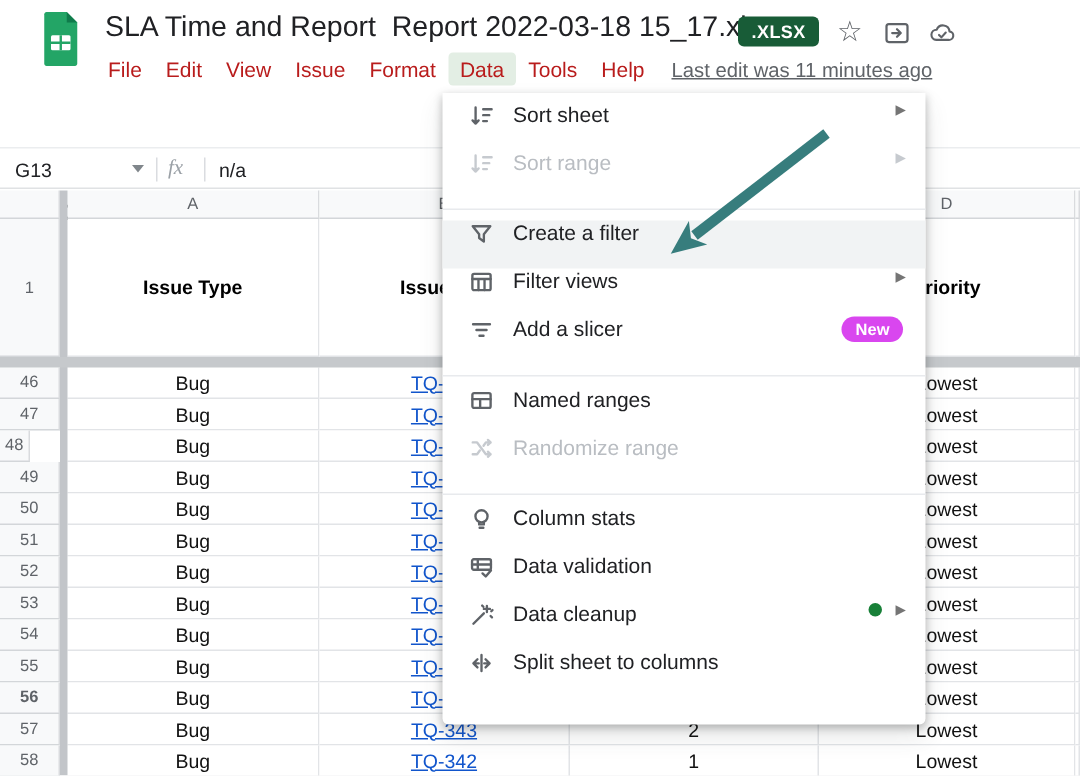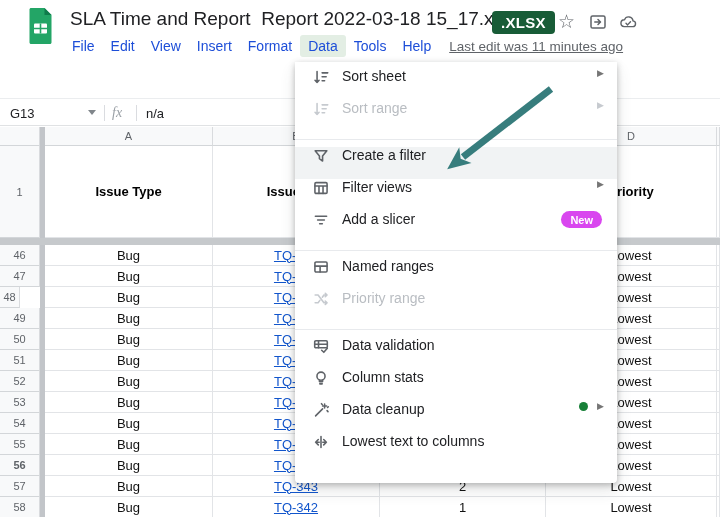--- a/index.html
+++ b/index.html
@@ -5,27 +5,27 @@
   html,body{margin:0;padding:0;}
   body{width:720px;height:517px;overflow:hidden;position:relative;background:#fff;
        font-family:"Liberation Sans",sans-serif;color:#202124;}
   .abs{position:absolute;}
   svg{display:block;}
 
   
   .titlebar{position:absolute;left:0;top:0;width:720px;height:60px;background:#fff;}
   .doc-title{position:absolute;left:70px;top:8px;font-size:19px;color:#202124;white-space:pre;}
   .file-badge{position:absolute;left:492px;top:11px;background:#185c37;color:#fff;
-      font-size:15px;font-weight:bold;padding:3px 9px;border-radius:4px;letter-spacing:.3px;}
+      font-size:12px;font-weight:bold;padding:3px 9px;border-radius:4px;letter-spacing:.3px;}
   .tb-ico{position:absolute;top:12px;color:#5f6368;}
   .star{left:558px;font-size:19px;line-height:19px;}
 
   
   .menubar{position:absolute;left:64px;top:34px;height:24px;display:flex;align-items:center;font-size:14px;}
-  .mb-item{padding:3px 8px;border-radius:3px;cursor:default;color:#1d4ed8;}
+  .mb-item{padding:3px 8px;border-radius:3px;cursor:default;color:#b91c1c;}
   .mb-item.active{background:#e3eee4;}
   .last-edit{margin-left:10px;color:#5f6368;text-decoration:underline;font-size:13.5px;}
 
   
   .toolbar{position:absolute;left:0;top:60px;width:720px;height:38px;background:#fff;}
   .ticon{position:absolute;top:69px;width:20px;height:20px;color:#55585c;}
   .vdiv{position:absolute;top:69px;width:1px;height:20px;background:#dadce0;}
   .ttext{position:absolute;top:72px;font-size:13px;color:#444746;}
   .caret{position:absolute;width:0;height:0;border-left:4px solid transparent;
       border-right:4px solid transparent;border-top:5px solid #5f6368;}
@@ -99,21 +99,21 @@
     <svg width="19" height="18" viewBox="0 0 19 18" fill="none" stroke="currentColor" stroke-width="1.4" stroke-linecap="round" stroke-linejoin="round">
       <path d="M5.2 13.6a3.4 3.4 0 0 1 .3-6.8 4.4 4.4 0 0 1 8.5 1.1 2.8 2.8 0 0 1-.7 5.7z"></path>
       <path d="M7 10.3l1.6 1.6 2.9-3.2"></path>
     </svg>
   </span>
   <div class="menubar">
     <span id="menubar-items" style="display:flex;">
         <span class="mb-item">File</span>
         <span class="mb-item">Edit</span>
         <span class="mb-item">View</span>
-        <span class="mb-item">Insert</span>
+        <span class="mb-item">Issue</span>
         <span class="mb-item">Format</span>
         <span class="mb-item active">Data</span>
         <span class="mb-item">Tools</span>
         <span class="mb-item">Help</span>
       </span>
     <span class="last-edit">Last edit was 11 minutes ago</span>
   </div>
 </div>
 
 <div class="toolbar">
@@ -332,63 +332,63 @@
       </span>
       <span class="mi-label">Named ranges</span>
       <span class="mi-trail"></span>
     </div>
     <div class="mi disabled">
       <span class="mi-icon">
         <svg width="18" height="18" viewBox="0 0 16 16" fill="none" stroke="currentColor" stroke-width="1.4" stroke-linecap="round" stroke-linejoin="round">
           <path d="M2.8 4.4h2.6l5.2 7h2.8M2.8 11.4h2.6l1.6-2.2M9.2 6.4l1.4-2h2.8M11.8 2.9l1.6 1.5-1.6 1.5M11.8 9.9l1.6 1.5-1.6 1.5"></path>
         </svg>
       </span>
-      <span class="mi-label">Priority range</span>
+      <span class="mi-label">Randomize range</span>
       <span class="mi-trail"></span>
     </div>
     <div class="mdiv"></div>
+    <div class="mi">
+      <span class="mi-icon">
+        <svg width="18" height="18" viewBox="0 0 16 16" fill="none" stroke="currentColor" stroke-width="1.4" stroke-linecap="round" stroke-linejoin="round">
+          <circle cx="8" cy="6.4" r="3.6"></circle>
+          <path d="M6.6 9.7v1.5h2.8V9.7M6.9 13.2h2.2"></path>
+        </svg>
+      </span>
+      <span class="mi-label">Column stats</span>
+      <span class="mi-trail"></span>
+    </div>
     <div class="mi">
       <span class="mi-icon">
         <svg width="18" height="18" viewBox="0 0 16 16" fill="none" stroke="currentColor" stroke-width="1.4" stroke-linecap="round" stroke-linejoin="round">
           <rect x="2.4" y="3.4" width="11.2" height="6.2" rx="1"></rect>
           <path d="M2.4 6.5h11.2M5.8 3.4v6.2M8.6 11.8l1.9 1.8 3.1-3.6"></path>
         </svg>
       </span>
       <span class="mi-label">Data validation</span>
       <span class="mi-trail"></span>
     </div>
     <div class="mi">
       <span class="mi-icon">
         <svg width="18" height="18" viewBox="0 0 16 16" fill="none" stroke="currentColor" stroke-width="1.4" stroke-linecap="round" stroke-linejoin="round">
-          <circle cx="8" cy="6.4" r="3.6"></circle>
-          <path d="M6.6 9.7v1.5h2.8V9.7M6.9 13.2h2.2"></path>
-        </svg>
-      </span>
-      <span class="mi-label">Column stats</span>
-      <span class="mi-trail"></span>
-    </div>
-    <div class="mi">
-      <span class="mi-icon">
-        <svg width="18" height="18" viewBox="0 0 16 16" fill="none" stroke="currentColor" stroke-width="1.4" stroke-linecap="round" stroke-linejoin="round">
           <path d="M3.2 13.2l6.2-6.2M11.2 2.6v3.6M9.4 4.4h3.6M13.4 8.6l.8.8M13.8 5.8l.7-.7M8.4 2.4l.7.7"></path>
         </svg>
       </span>
       <span class="mi-label">Data cleanup</span>
       <span class="mi-trail">
         <span class="greendot"></span>
         <span class="subarrow">▶</span>
       </span>
     </div>
     <div class="mi">
       <span class="mi-icon">
         <svg width="18" height="18" viewBox="0 0 16 16" fill="none" stroke="currentColor" stroke-width="1.4" stroke-linecap="round" stroke-linejoin="round">
           <path d="M8 3.2v9.6M5.6 5.8L3.2 8.2l2.4 2.4M3.2 8.2h3.2M10.4 5.8l2.4 2.4-2.4 2.4M12.8 8.2H9.6"></path>
         </svg>
       </span>
-      <span class="mi-label">Lowest text to columns</span>
+      <span class="mi-label">Split sheet to columns</span>
       <span class="mi-trail"></span>
     </div>
   </div>
 
 <svg class="annot" width="720" height="517">
   <defs>
     <marker id="ah" markerUnits="userSpaceOnUse" markerWidth="26" markerHeight="26" refX="4" refY="13" orient="auto">
       <path d="M1 3 L24 13 L1 23 L7 13 Z" fill="#377d7d"></path>
     </marker>
   </defs>

